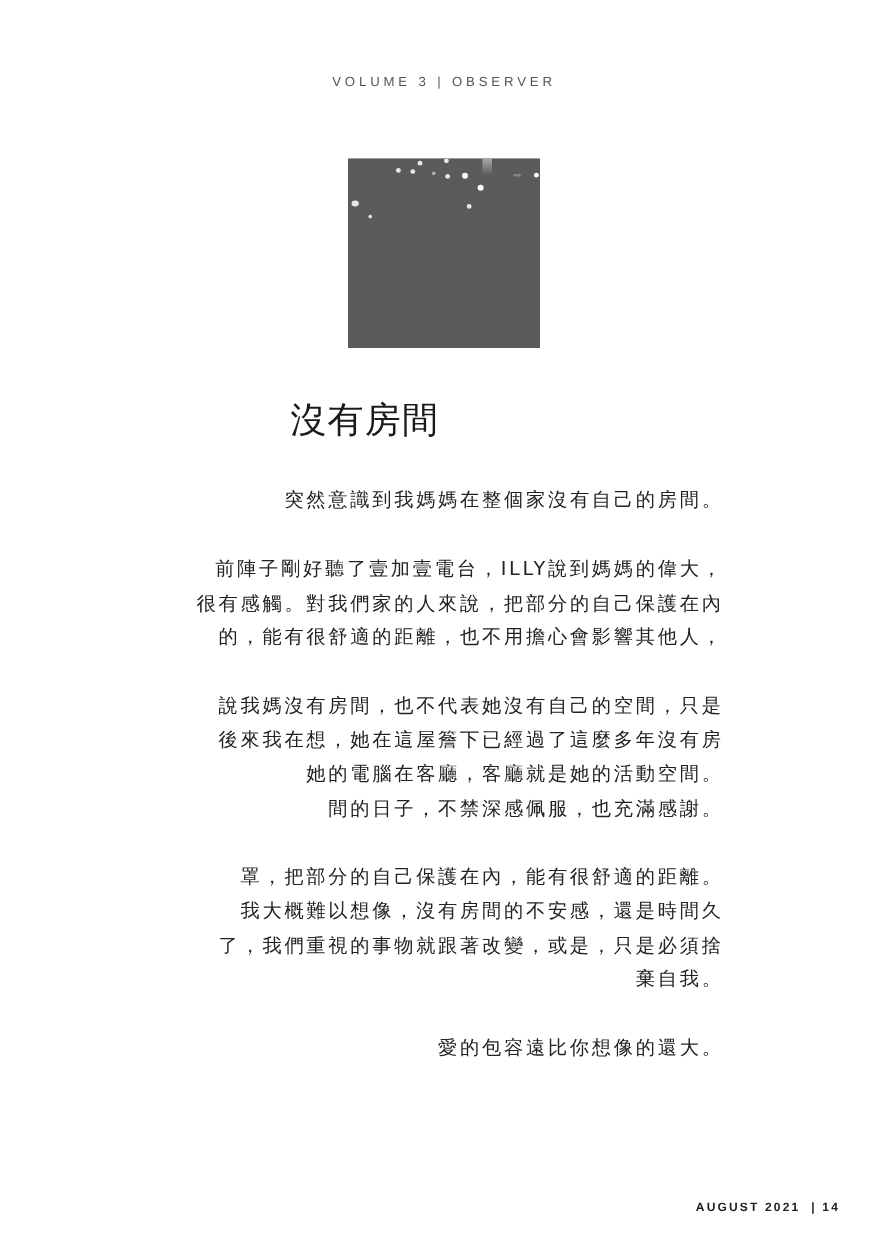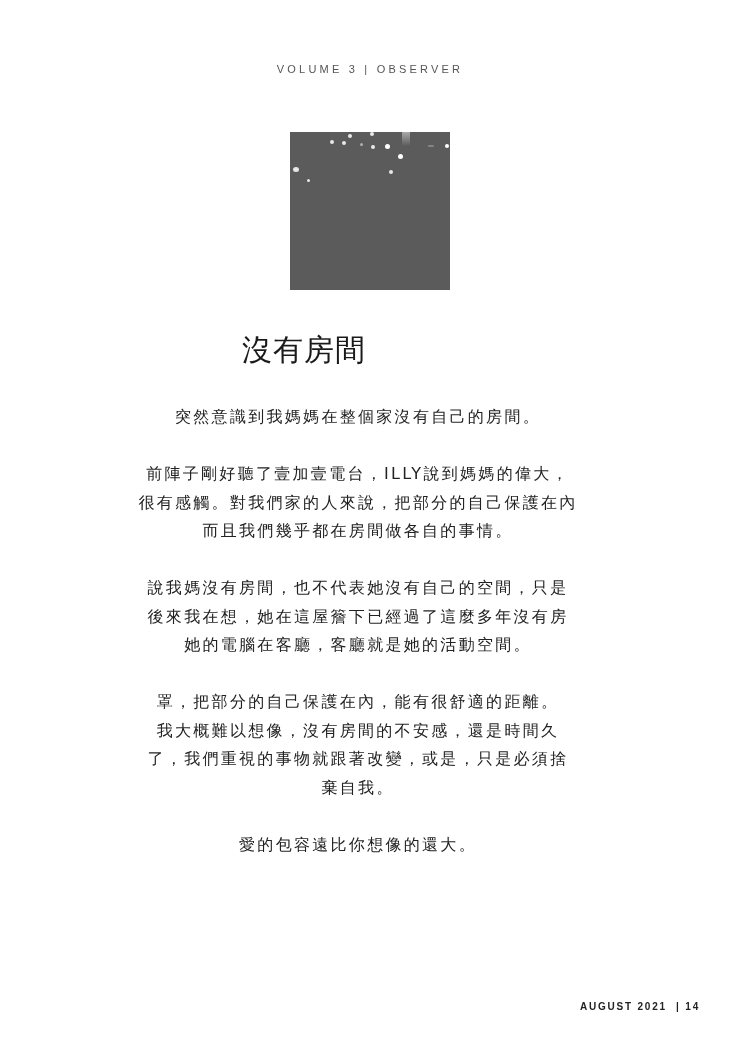--- a/index.html
+++ b/index.html
@@ -57,23 +57,23 @@
       text-align: center;
       font-size: 30px;
       font-weight: normal;
       color: #1a1a1a;
       letter-spacing: 1px;
       margin: 0;
     }
     .body-text {
       position: absolute;
       top: 403px;
-      left: 128px;
+      left: 143px;
       width: 460px;
-      text-align: center;
+      text-align: right;
       font-size: 16px;
       line-height: 28.5px;
       letter-spacing: 2.3px;
       color: #222222;
     }
     .body-text p {
       margin: 0 0 28.5px 0;
     }
     .body-text p span {
       display: block;
@@ -113,26 +113,27 @@
 
 <h1 class="title">沒有房間</h1>
 
 <div class="body-text">
   <p>
     <span>突然意識到我媽媽在整個家沒有自己的房間。</span>
   </p>
   <p>
     <span>前陣子剛好聽了壹加壹電台，ILLY說到媽媽的偉大，</span>
     <span>很有感觸。對我們家的人來說，把部分的自己保護在內</span>
-    <span>而且我們幾乎都在房間做各自的事情。</span>
+    <span>的，能有很舒適的距離，也不用擔心會影響其他人，</span>
   </p>
   <p>
     <span>說我媽沒有房間，也不代表她沒有自己的空間，只是</span>
     <span>後來我在想，她在這屋簷下已經過了這麼多年沒有房</span>
     <span>她的電腦在客廳，客廳就是她的活動空間。</span>
+    <span>間的日子，不禁深感佩服，也充滿感謝。</span>
   </p>
   <p>
     <span>罩，把部分的自己保護在內，能有很舒適的距離。</span>
     <span>我大概難以想像，沒有房間的不安感，還是時間久</span>
     <span>了，我們重視的事物就跟著改變，或是，只是必須捨</span>
     <span>棄自我。</span>
   </p>
   <p>
     <span>愛的包容遠比你想像的還大。</span>
   </p>

